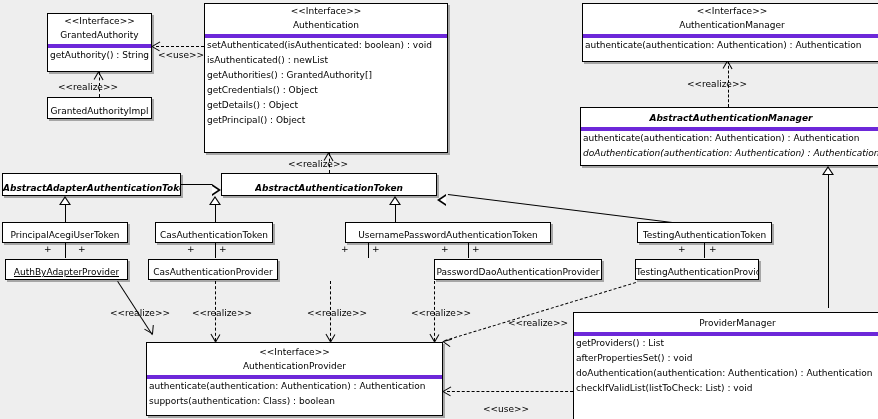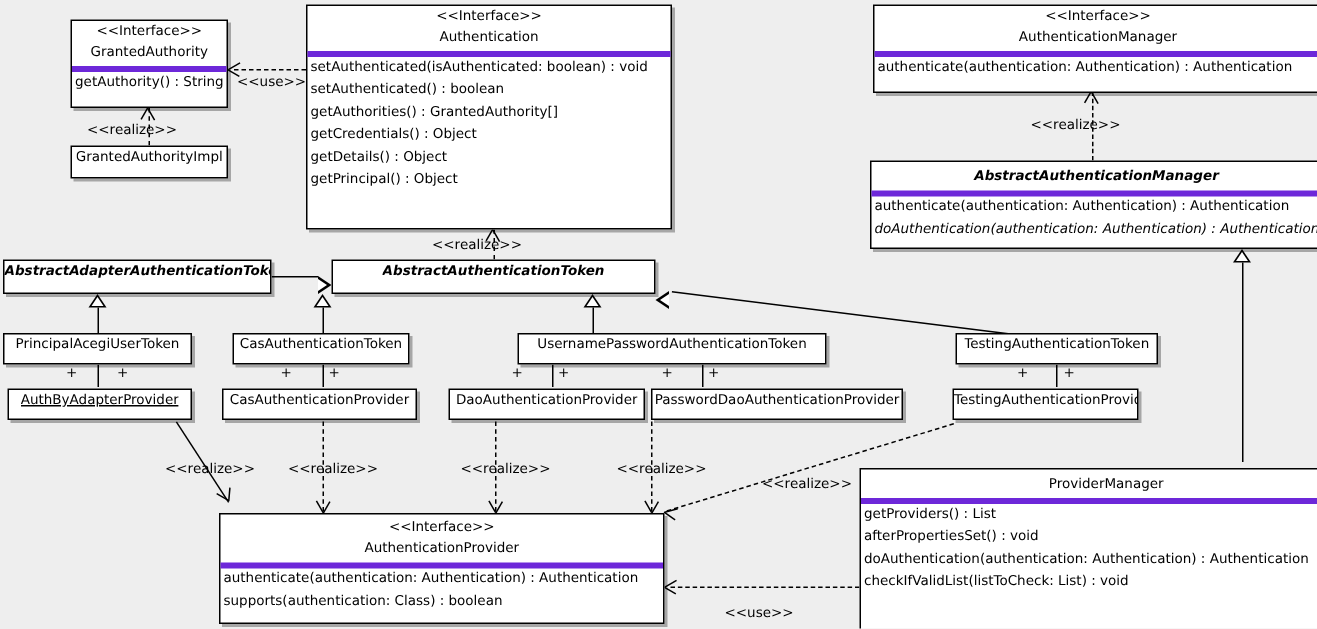--- a/index.html
+++ b/index.html
@@ -38,21 +38,21 @@
     line-height:15px;
     padding-left:2px;
     white-space:nowrap;
     overflow:hidden;
     color:#000;
   }
   .mem.ital{ font-style:italic; }
 
   
   .nameonly{
-    display:flex;align-items:flex-start;justify-content:center;
+    display:flex;align-items:flex-end;justify-content:center;
   }
   .nameonly .cname{ padding:0; }
 
   
   .ln{ position:absolute; background:#000; z-index:2;}
   .vl{ width:1px; }
   .hl{ height:1px; }
   .dashv{
     position:absolute;width:0;border-left:1px dashed #000;z-index:2;
   }
@@ -251,21 +251,21 @@
     <div class="cname plain">GrantedAuthorityImpl</div>
   </div>
 
   <div class="cls" style="left:204px;top:3px;width:244px;height:150px;">
     <div class="hdr">
       <div class="stereo">&lt;&lt;Interface&gt;&gt;</div>
       <div class="cname plain">Authentication</div>
     </div>
     <div class="sep">
       <div class="mem">setAuthenticated(isAuthenticated: boolean) : void</div>
-      <div class="mem">setAuthenticated() : boolean</div>
+      <div class="mem">isAuthenticated() : newList</div>
       <div class="mem">getAuthorities() : GrantedAuthority[]</div>
       <div class="mem">getCredentials() : Object</div>
       <div class="mem">getDetails() : Object</div>
       <div class="mem">getPrincipal() : Object</div>
     </div>
   </div>
 
   <div class="cls" style="left:582px;top:3px;width:300px;height:59px;">
     <div class="hdr">
       <div class="stereo">&lt;&lt;Interface&gt;&gt;</div>
@@ -311,23 +311,20 @@
   </div>
 
   <div class="cls nameonly" style="left:5px;top:259px;width:123px;height:21px;text-decoration:underline;">
     <div class="cname plain">AuthByAdapterProvider</div>
   </div>
 
   <div class="cls nameonly" style="left:148px;top:259px;width:130px;height:21px;">
     <div class="cname plain">CasAuthenticationProvider</div>
   </div>
 
-  <div class="cls nameonly" style="left:299px;top:259px;width:131px;height:21px;">
-    <div class="cname plain">DaoAuthenticationProvider</div>
-  </div>
 
   <div class="cls nameonly" style="left:434px;top:259px;width:168px;height:21px;">
     <div class="cname plain">PasswordDaoAuthenticationProvider</div>
   </div>
 
   <div class="cls nameonly" style="left:635px;top:259px;width:124px;height:21px;">
     <div class="cname plain">TestingAuthenticationProvider</div>
   </div>
 
   <div class="cls" style="left:146px;top:342px;width:297px;height:74px;">

